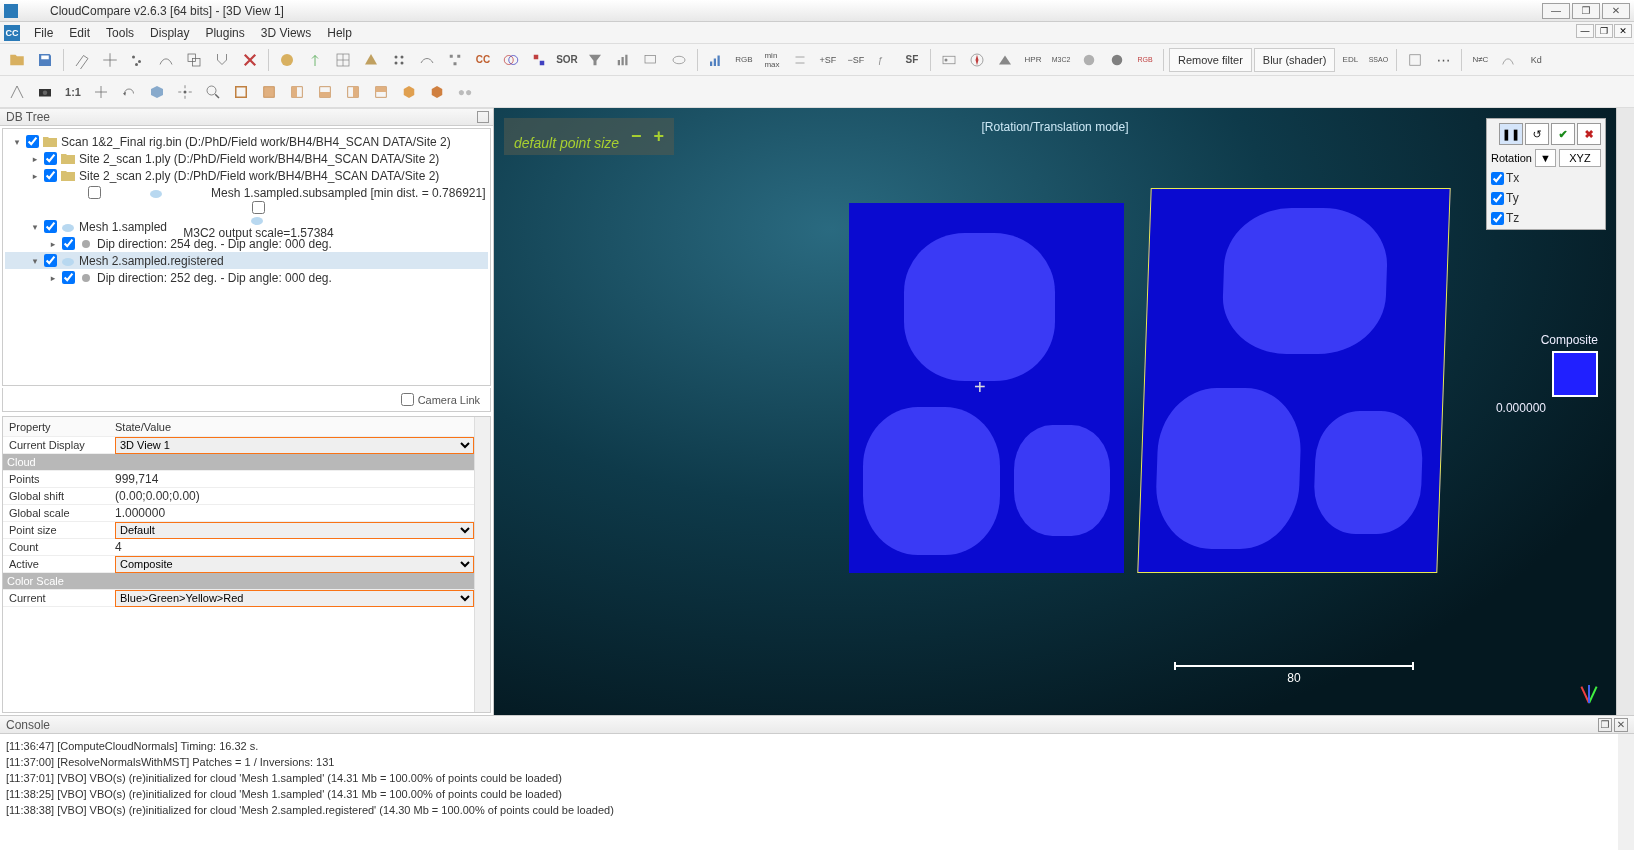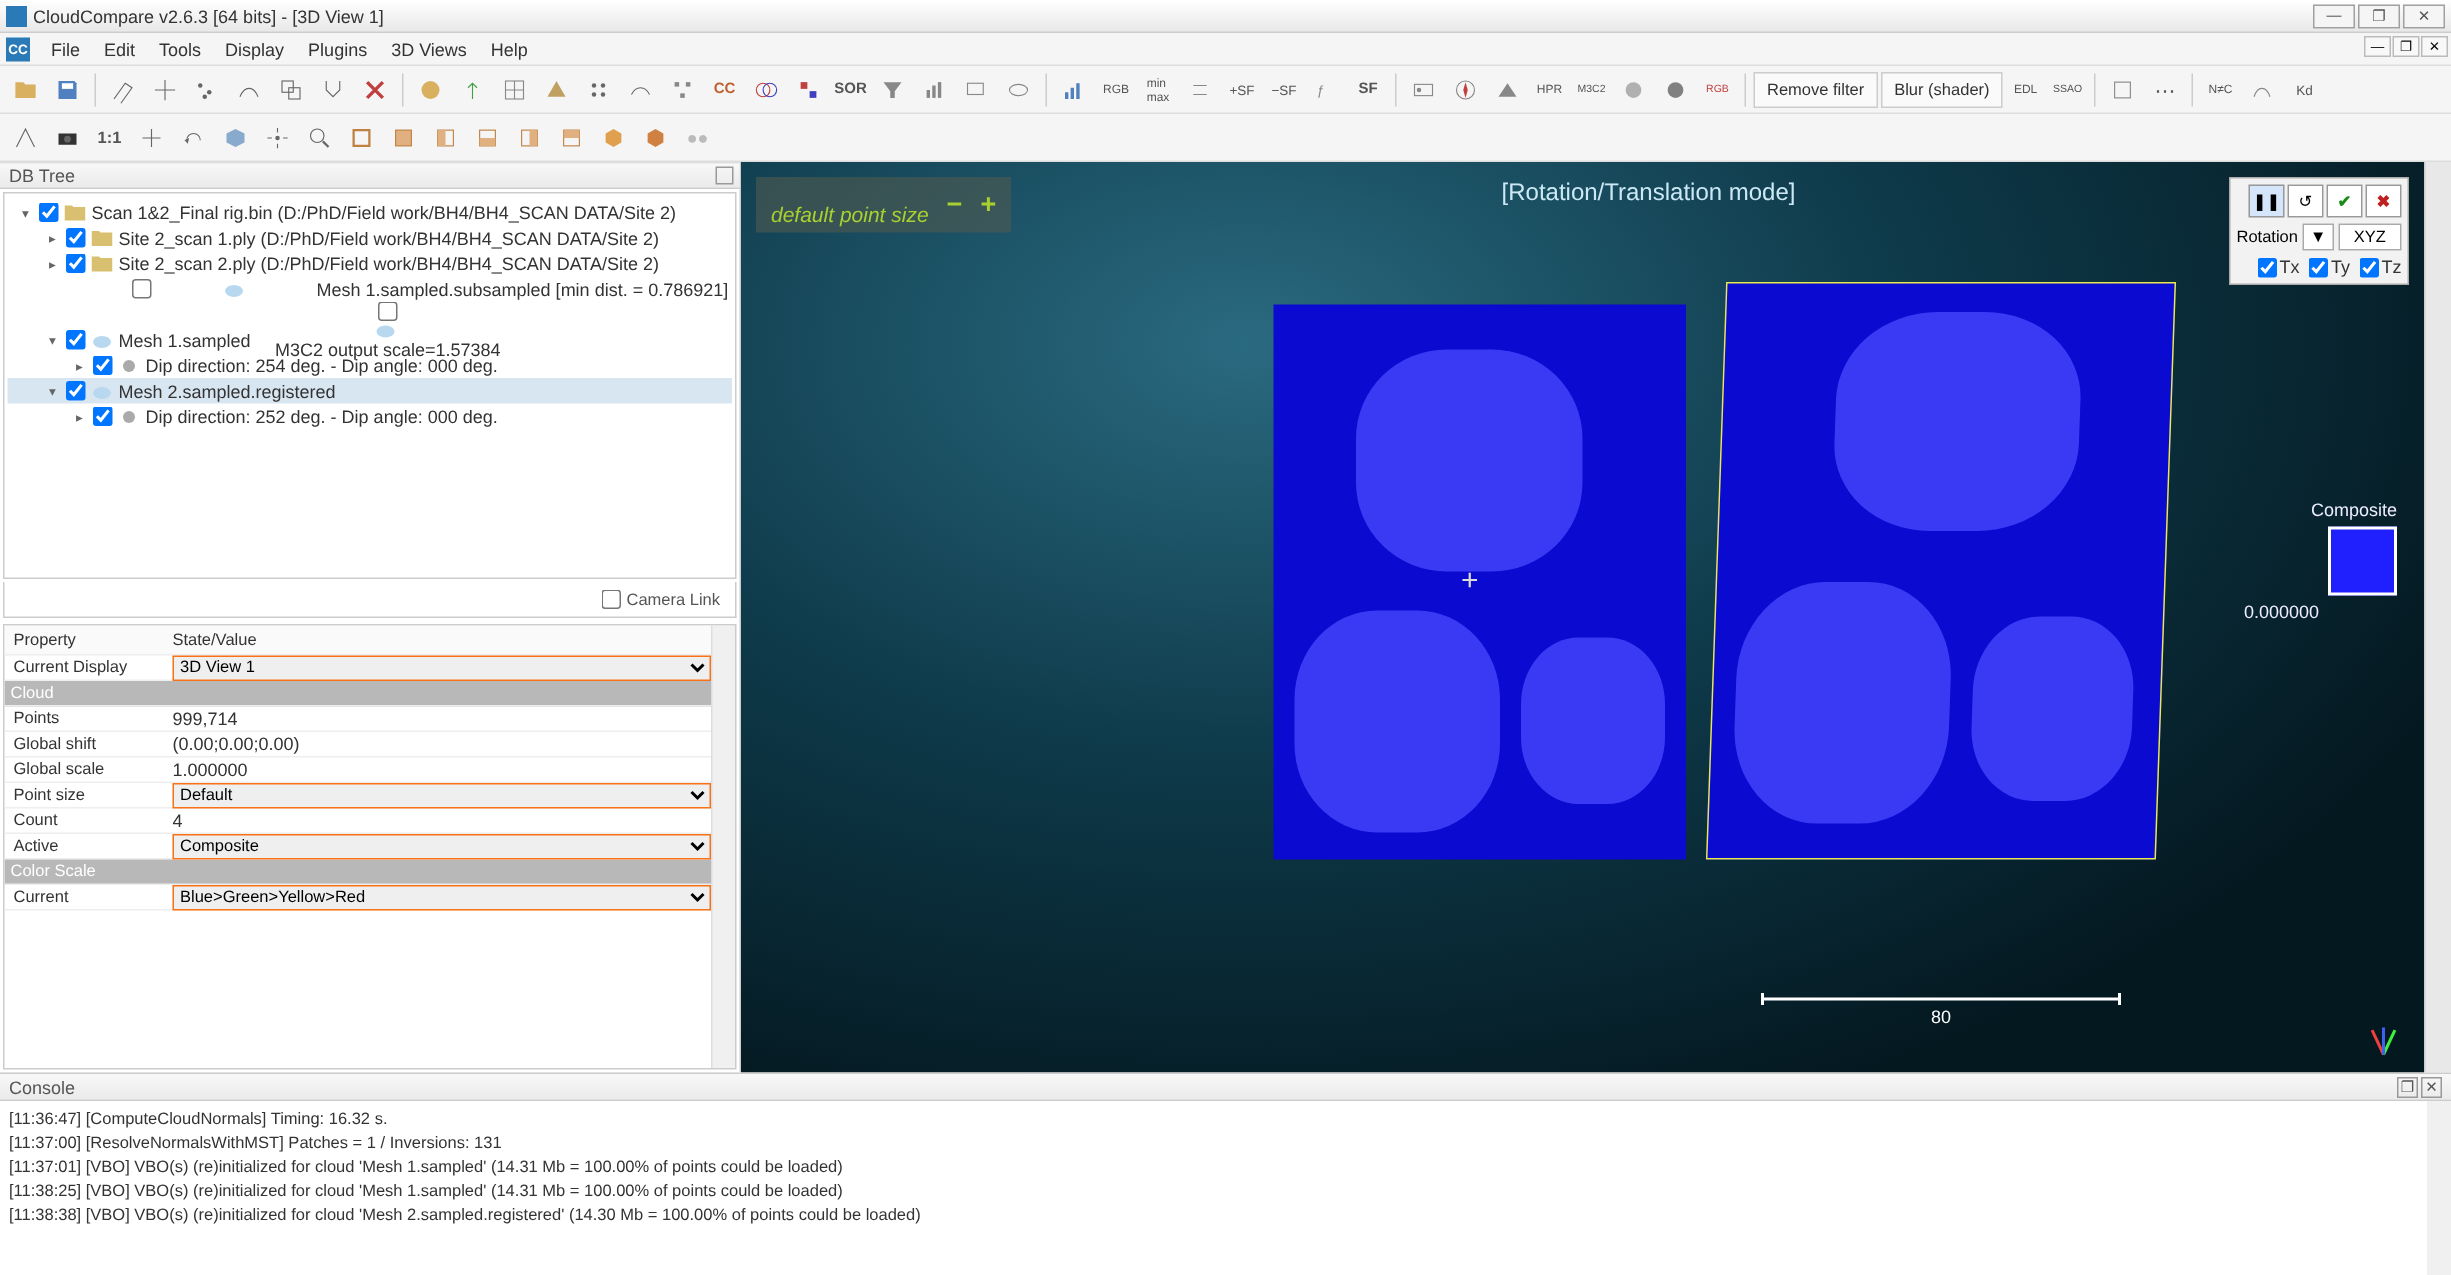--- a/index.html
+++ b/index.html
@@ -1,21 +1,21 @@
 <!DOCTYPE html>
 <html><head>
 <meta charset="utf-8">
 <style>
 * { margin: 0; padding: 0; box-sizing: border-box; font-family: "Segoe UI", Tahoma, sans-serif; font-size: 12px; }
 body { background: #f0f0f0; width: 1634px; height: 850px; overflow: hidden; display: flex; flex-direction: column; }
 
 
 .titlebar { height: 22px; background: linear-gradient(#fff,#e8e8e8); border-bottom: 1px solid #ccc; display: flex; align-items: center; padding: 0 4px; }
 .titlebar .icon { width: 14px; height: 14px; background: #2a7ab8; margin-right: 4px; }
-.titlebar .title { flex: 1; color: #333; }
+.titlebar .title { flex: 1; color: #333; margin-left: 28px; }
 .titlebar .winbtn { width: 28px; height: 16px; border: 1px solid #a0a0a0; margin-left: 2px; background: #f5f5f5; display: flex; align-items: center; justify-content: center; font-size: 10px; color: #555; cursor: pointer; }
 
 
 .menubar { height: 22px; background: #f5f5f5; border-bottom: 1px solid #ddd; display: flex; align-items: center; padding: 0 4px; position: relative; }
 .menubar .logo { width: 16px; height: 16px; background: #2a7ab8; color: #fff; font-size: 9px; font-weight: bold; display: flex; align-items: center; justify-content: center; margin-right: 6px; }
 .menubar .mitem { padding: 2px 8px; color: #333; cursor: pointer; }
 .menubar .right-ctl { position: absolute; right: 2px; top: 2px; display: flex; }
 .menubar .right-ctl span { width: 18px; height: 14px; border: 1px solid #bbb; margin-left: 1px; font-size: 9px; display: flex; align-items: center; justify-content: center; background: #f8f8f8; cursor: pointer; }
 
 
@@ -53,31 +53,31 @@
 .prop-row.section { background: #b8b8b8; color: #fff; height: 17px; padding-left: 4px; font-size: 11px; }
 .prop-row .k { width: 108px; padding-left: 6px; color: #333; font-size: 11px; }
 .prop-row .v { flex: 1; padding-left: 4px; color: #333; font-size: 11px; }
 .prop-row select { width: 100%; height: 17px; font-size: 11px; border: 1px solid #f97316; }
 
 
 .view3d { flex: 1; position: relative; background: radial-gradient(ellipse at 30% 20%, #2a6a80 0%, #0e3a4a 40%, #041820 80%); overflow: hidden; }
 .pointsize-widget { position: absolute; left: 10px; top: 10px; background: rgba(80,90,80,0.6); padding: 4px 10px; display: flex; align-items: center; gap: 12px; }
 .pointsize-widget .lbl { color: #a8d030; font-size: 14px; font-style: italic; margin-top: 13px; }
 .pointsize-widget .pm { color: #a8d030; font-size: 18px; font-weight: bold; cursor: pointer; }
-.mode-label { position: absolute; top: 12px; left: 50%; transform: translateX(-50%); color: #cce8f5; font-size: 16px; margin-left: 44px; }
+.mode-label { position: absolute; top: 12px; left: 50%; transform: translateX(-50%); color: #cce8f5; font-size: 12px; }
 .transform-panel { position: absolute; right: 10px; top: 10px; background: #f2f2f2; border: 1px solid #aaa; padding: 4px; width: 120px; }
 .transform-panel .row1 { display: flex; gap: 2px; justify-content: flex-end; margin-bottom: 4px; }
 .transform-panel .btn { width: 24px; height: 22px; border: 1px solid #999; background: #fff; display: flex; align-items: center; justify-content: center; font-size: 11px; cursor: pointer; }
 .transform-panel .btn.pause { background: #d5e5fa; }
 .transform-panel .btn.ok { color: #1a8a1a; font-weight: bold; }
 .transform-panel .btn.cancel { color: #c02020; font-weight: bold; }
 .transform-panel .row2 { display: flex; align-items: center; gap: 3px; margin-bottom: 4px; }
 .transform-panel .row2 select, .transform-panel .row2 .tag { height: 18px; font-size: 11px; border: 1px solid #aaa; }
 .transform-panel .row2 .tag { padding: 0 4px; display: flex; align-items: center; background: #fff; }
-.transform-panel .row3 { display: flex; gap: 6px; justify-content: flex-end; }
+.transform-panel .row3 { display: flex; gap: 6px; justify-content: flex-end; flex-direction: column; }
 .transform-panel .row3 label { font-size: 11px; color: #333; display: flex; align-items: center; gap: 2px; }
 
 .cloud { position: absolute; background: #0a0ad0; }
 .cloud.c1 { left: 355px; top: 95px; width: 275px; height: 370px; }
 .cloud.c2 { left: 650px; top: 80px; width: 300px; height: 385px; border: 1px solid #e8e850; transform: skewX(-2deg); }
 .cloud .blob { position: absolute; background: #3a3af5; border-radius: 40%; }
 .crosshair { position: absolute; left: 480px; top: 268px; color: #ddd; font-size: 20px; font-weight: 100; }
 .composite-box { position: absolute; right: 18px; top: 225px; text-align: right; }
 .composite-box .lbl { color: #eef; font-size: 12px; margin-bottom: 4px; }
 .composite-box .swatch { width: 46px; height: 46px; background: #2020ff; border: 2px solid #fff; float: right; }

